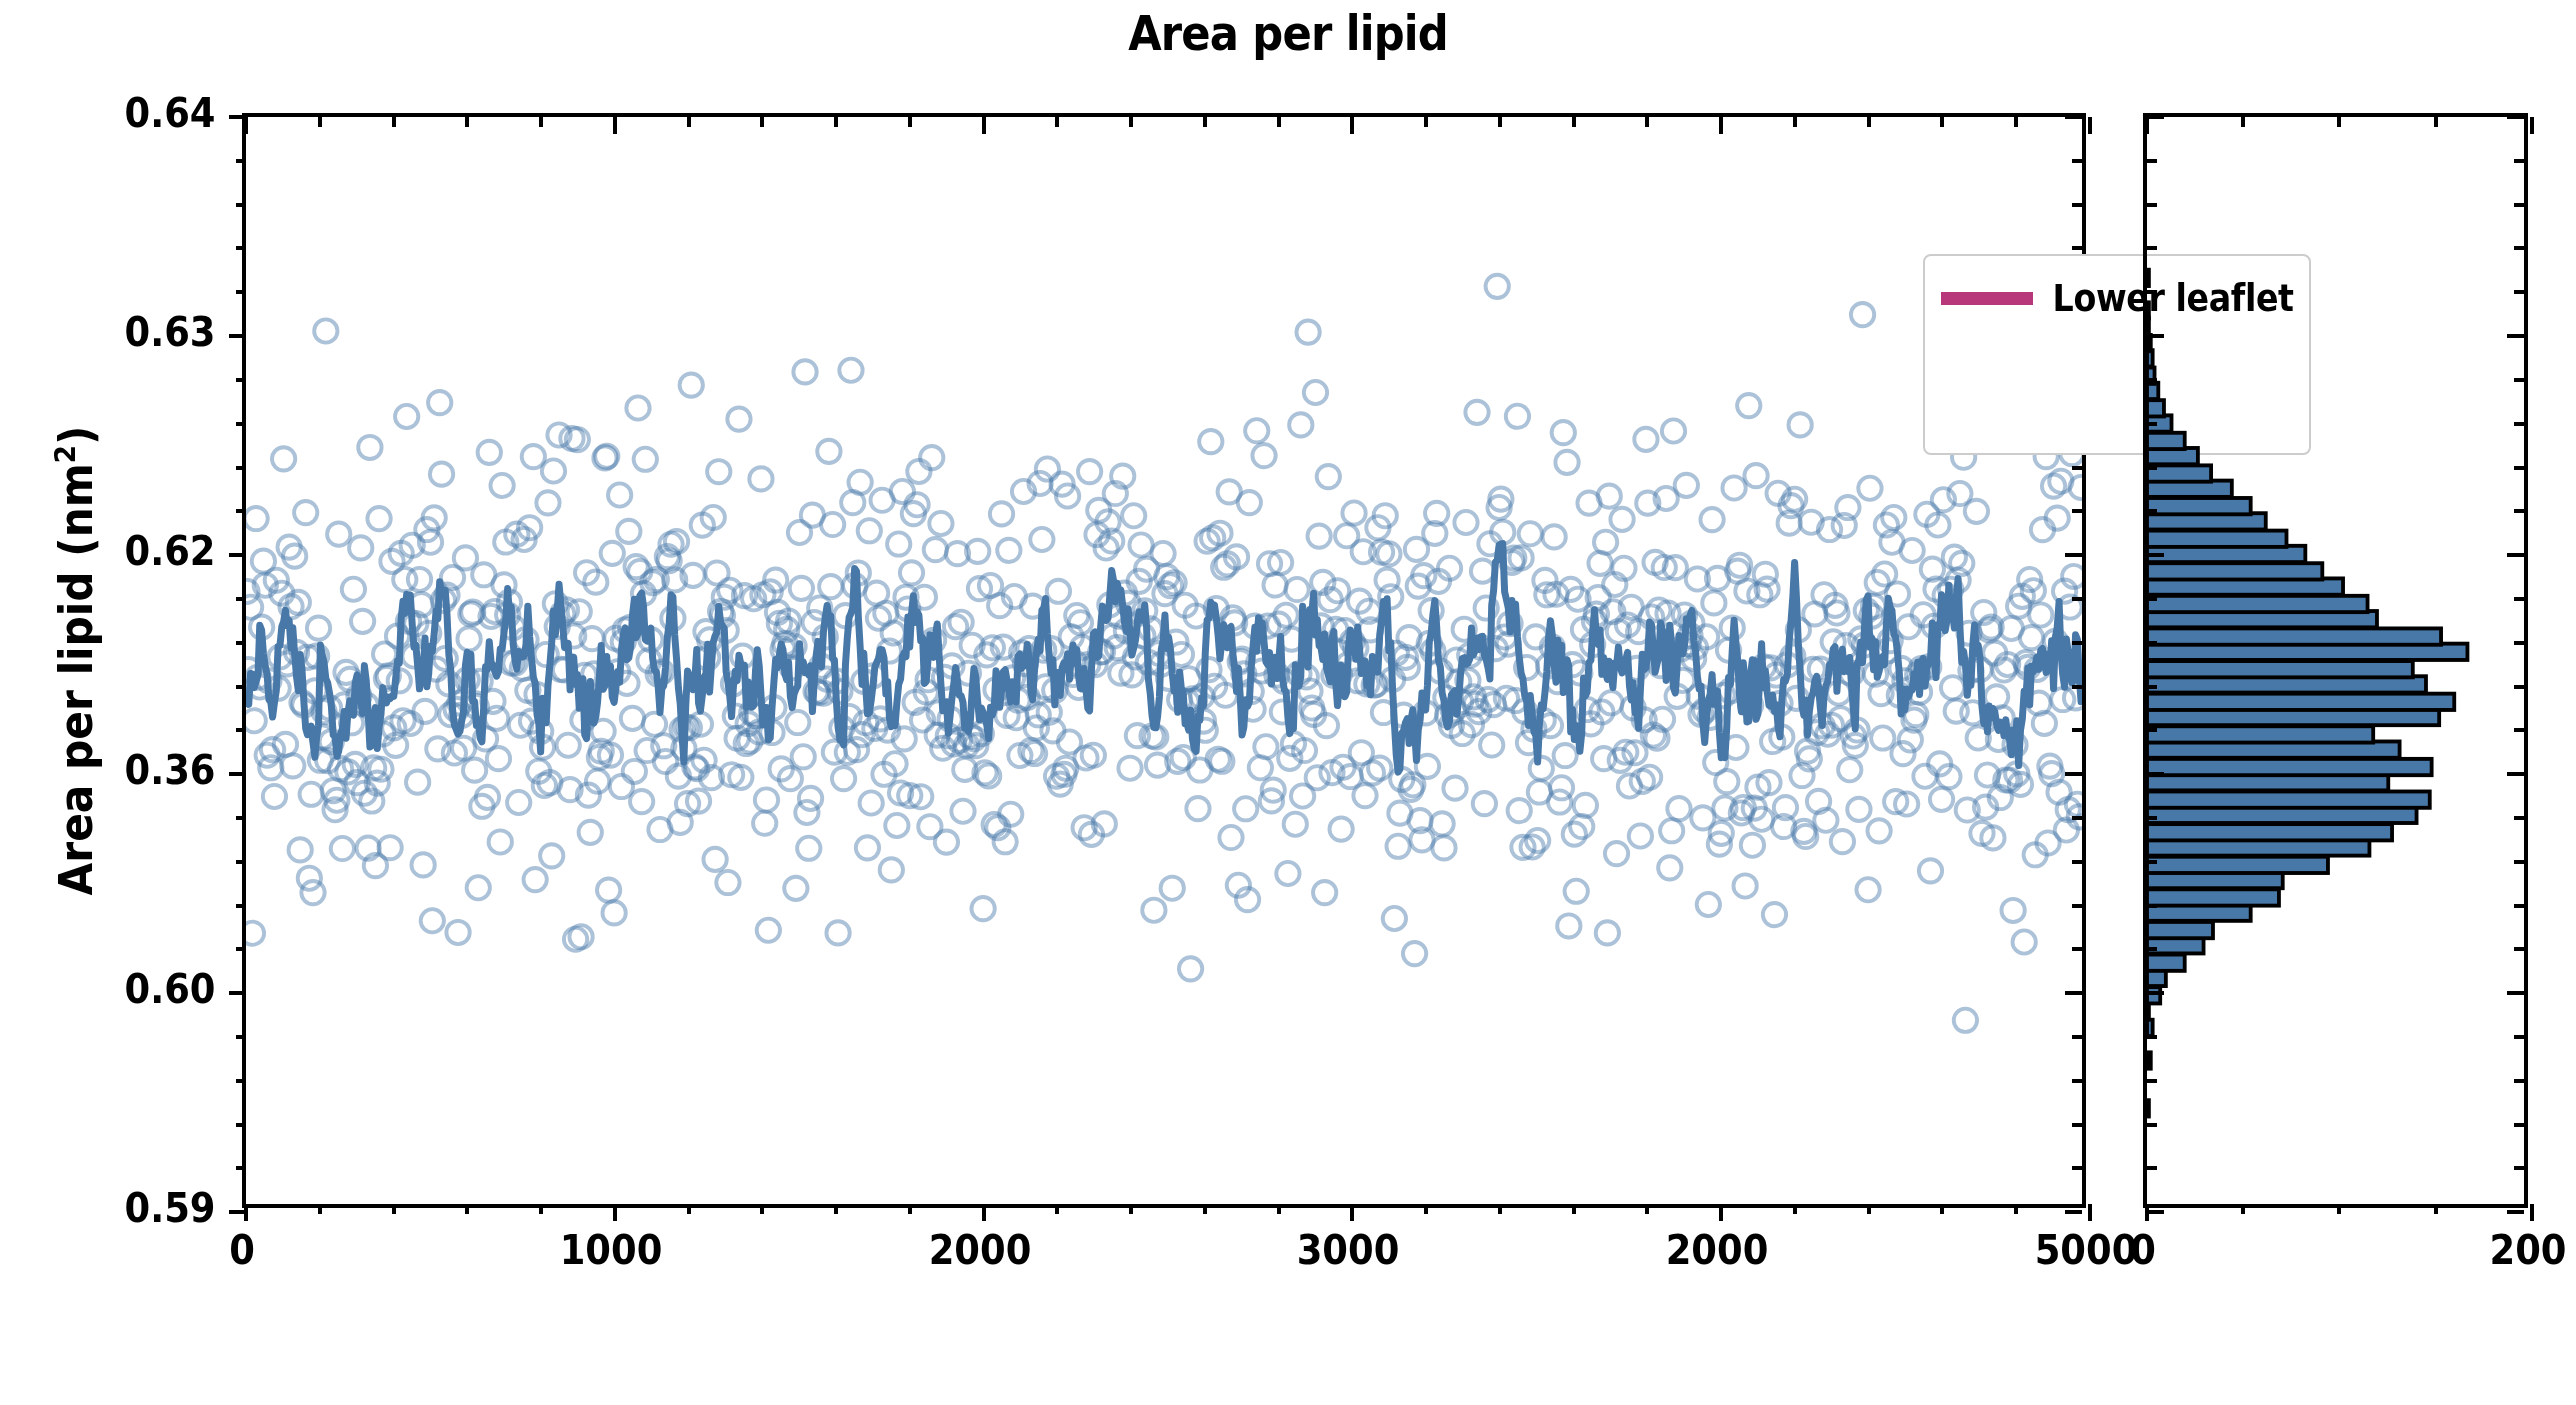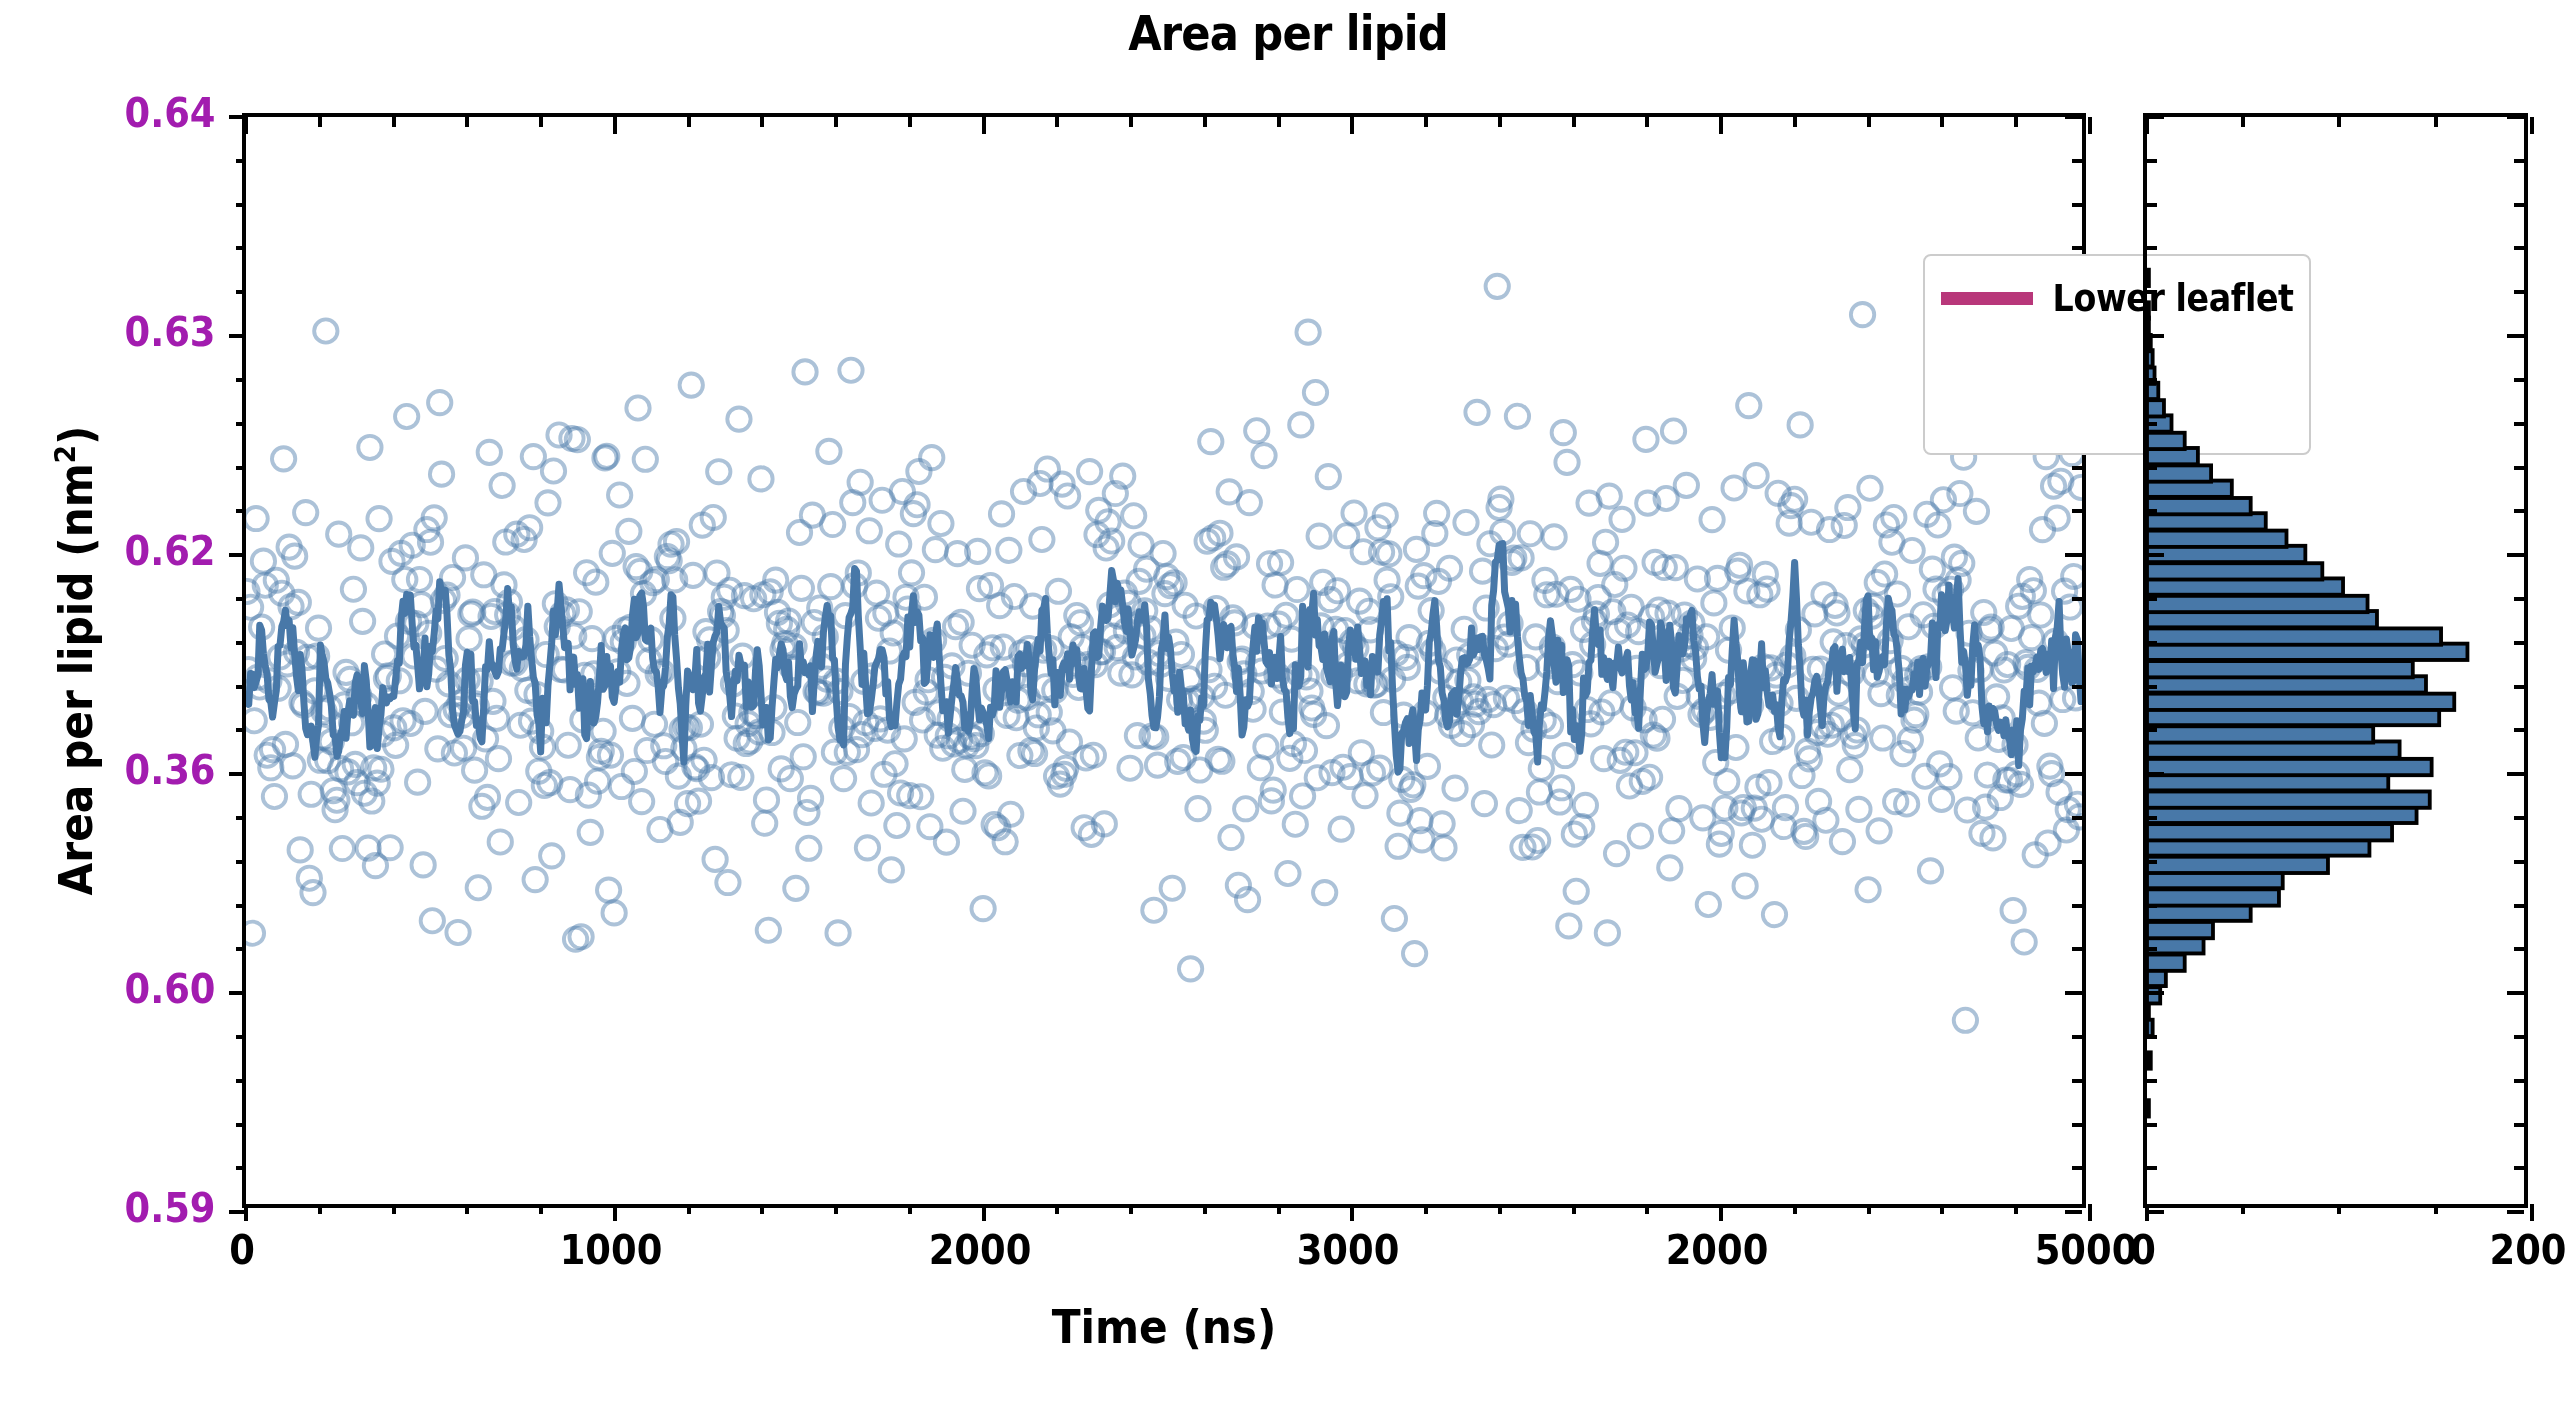--- a/index.html
+++ b/index.html
@@ -33,21 +33,21 @@
 
   
   .ti-left-major{left:0;width:17px;height:3.9px;}
   .ti-left-minor{left:0;width:10px;height:3.9px;}
   .ti-right-major{right:0;width:17px;height:3.9px;}
   .ti-right-minor{right:0;width:10px;height:3.9px;}
   .ti-top-major{top:0;height:17px;width:3.9px;}
   .ti-top-minor{top:0;height:10px;width:3.9px;}
 
   
-  .ylab{position:absolute;right:26.5px;font-size:41px;font-weight:bold;color:#a21caf;
+  .ylab{position:absolute;right:26.5px;font-size:41px;font-weight:bold;color:#000000;
         transform:translateY(-50%);white-space:nowrap;text-align:right;}
   .xlab{position:absolute;top:11px;font-size:41px;font-weight:bold;color:#000;
         transform:translateX(-50%);white-space:nowrap;}
 
   
   #x-axis-title{
     left:242px;width:1844px;top:1299px;text-align:center;font-size:47px;
   }
   #hist-x-axis-title{
     left:2143px;width:385px;top:1299px;text-align:center;font-size:47px;
@@ -1349,19 +1349,18 @@
       <div class="xlab" style="left: 738px;">2000</div>
       <div class="xlab" style="left: 1106px;">3000</div>
       <div class="xlab" style="left: 1475px;">2000</div>
       <div class="xlab" style="left: 1844px;">5000</div>
     </div>
   <div id="hist-xlabels" style="position:absolute;left:2143px;top:1215px;width:385px;height:70px;">
       <div class="xlab" style="left: 0px;">0</div>
       <div class="xlab" style="left: 385px;">200</div>
     </div>
 
-  <div class="ttl" id="x-axis-title">Time (ns)</div>
 
 
   <div class="ttl" id="y-axis-title">Area per lipid (nm<sup>2</sup>)</div>
 
 </div>
 
 
 </body></html>

